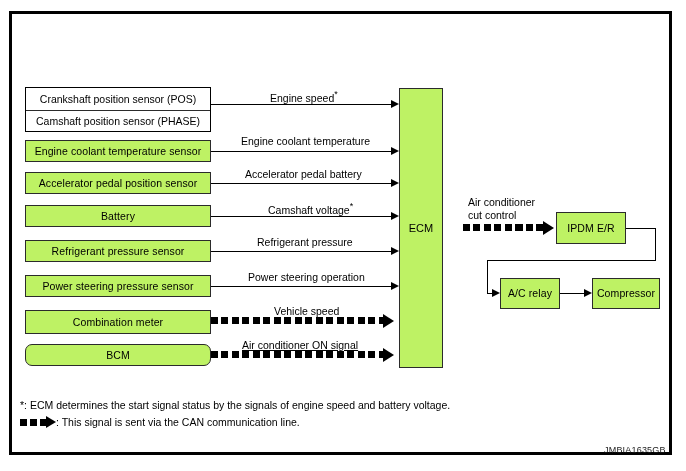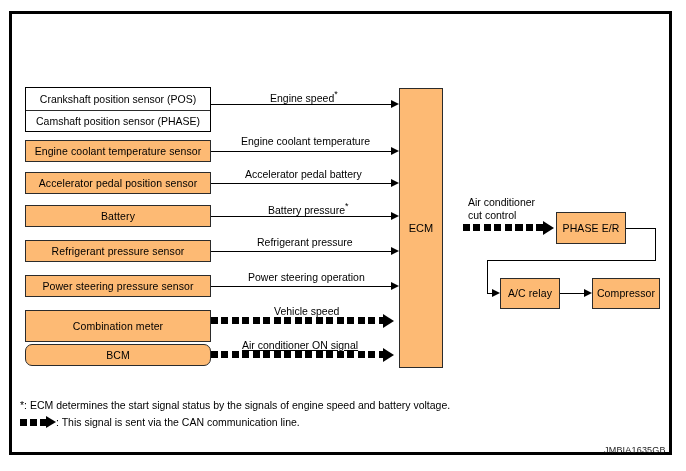--- a/index.html
+++ b/index.html
@@ -29,21 +29,21 @@
     height: 444px;
     border: 3px solid #000000;
     box-sizing: border-box;
     background: #ffffff;
   }
   
   .box {
     position: absolute;
     box-sizing: border-box;
     border: 1px solid #2b2b2b;
-    background: #fdba74;
+    background: #bef264;
     display: flex;
     align-items: center;
     justify-content: center;
     text-align: center;
     font-size: 10.5px;
     line-height: 1.15;
     letter-spacing: 0.1px;
     white-space: nowrap;
   }
   
@@ -176,21 +176,21 @@
   <div class="box" style="left:25px; top:140px; width:186px; height:22px;">Engine coolant temperature sensor</div>
 
   <div class="box" style="left:25px; top:172px; width:186px; height:22px;">Accelerator pedal position sensor</div>
 
   <div class="box" style="left:25px; top:205px; width:186px; height:22px;">Battery</div>
 
   <div class="box" style="left:25px; top:240px; width:186px; height:22px;">Refrigerant pressure sensor</div>
 
   <div class="box" style="left:25px; top:275px; width:186px; height:22px;">Power steering pressure sensor</div>
 
-  <div class="box" style="left:25px; top:310px; width:186px; height:32px;">Combination meter</div>
+  <div class="box" style="left:25px; top:310px; width:186px; height:24px;">Combination meter</div>
 
   <div class="box" style="left:25px; top:344px; width:186px; height:22px;border-radius:7px;">BCM</div>
 
   <div class="box" style="left:399px; top:88px; width:44px; height:280px; font-size:11px;">ECM</div>
 
   <div class="sig-label" style="left:270px; top:89px;">
     <span>Engine speed</span><span class="star">*</span>
   </div>
   <div class="sig-line" style="left:211px; top:104px; width:180px;"></div>
   <div class="arrow-head" style="left:391px; top:100px;"></div>
@@ -201,21 +201,21 @@
   <div class="sig-line" style="left:211px; top:151px; width:180px;"></div>
   <div class="arrow-head" style="left:391px; top:147px;"></div>
 
   <div class="sig-label" style="left:245px; top:168px;">
     <span>Accelerator pedal battery</span>
   </div>
   <div class="sig-line" style="left:211px; top:183px; width:180px;"></div>
   <div class="arrow-head" style="left:391px; top:179px;"></div>
 
   <div class="sig-label" style="left:268px; top:201px;">
-    <span>Battery pressure</span><span class="star">*</span>
+    <span>Camshaft voltage</span><span class="star">*</span>
   </div>
   <div class="sig-line" style="left:211px; top:216px; width:180px;"></div>
   <div class="arrow-head" style="left:391px; top:212px;"></div>
 
   <div class="sig-label" style="left:257px; top:236px;">
     <span>Refrigerant pressure</span>
   </div>
   <div class="sig-line" style="left:211px; top:251px; width:180px;"></div>
   <div class="arrow-head" style="left:391px; top:247px;"></div>
 
@@ -237,21 +237,21 @@
   <div class="can-line" style="left:211px; top:351px; width:172px;"></div>
   <div class="can-head" style="left:383px; top:347.5px;"></div>
 
   <div class="sig-label" style="left:468px; top:196px; line-height:1.25;">
     <span>Air conditioner</span><br>
     <span>cut control</span>
   </div>
   <div class="can-line" style="left:463px; top:224px; width:80px;"></div>
   <div class="can-head" style="left:543px; top:220.5px;"></div>
 
-  <div class="box" style="left:556px; top:212px; width:70px; height:32px;">PHASE E/R</div>
+  <div class="box" style="left:556px; top:212px; width:70px; height:32px;">IPDM E/R</div>
 
   <div class="box" style="left:500px; top:278px; width:60px; height:31px;">A/C relay</div>
 
   <div class="box" style="left:592px; top:278px; width:68px; height:31px;">Compressor</div>
 
   <div class="conn-h" style="left:626px; top:228px; width:30px;"></div>
   <div class="conn-v" style="left:655px; top:228px; height:33px;"></div>
   <div class="conn-h" style="left:487px; top:260px; width:169px;"></div>
   <div class="conn-v" style="left:487px; top:260px; height:33px;"></div>
   <div class="conn-h" style="left:487px; top:293px; width:6px;"></div>

